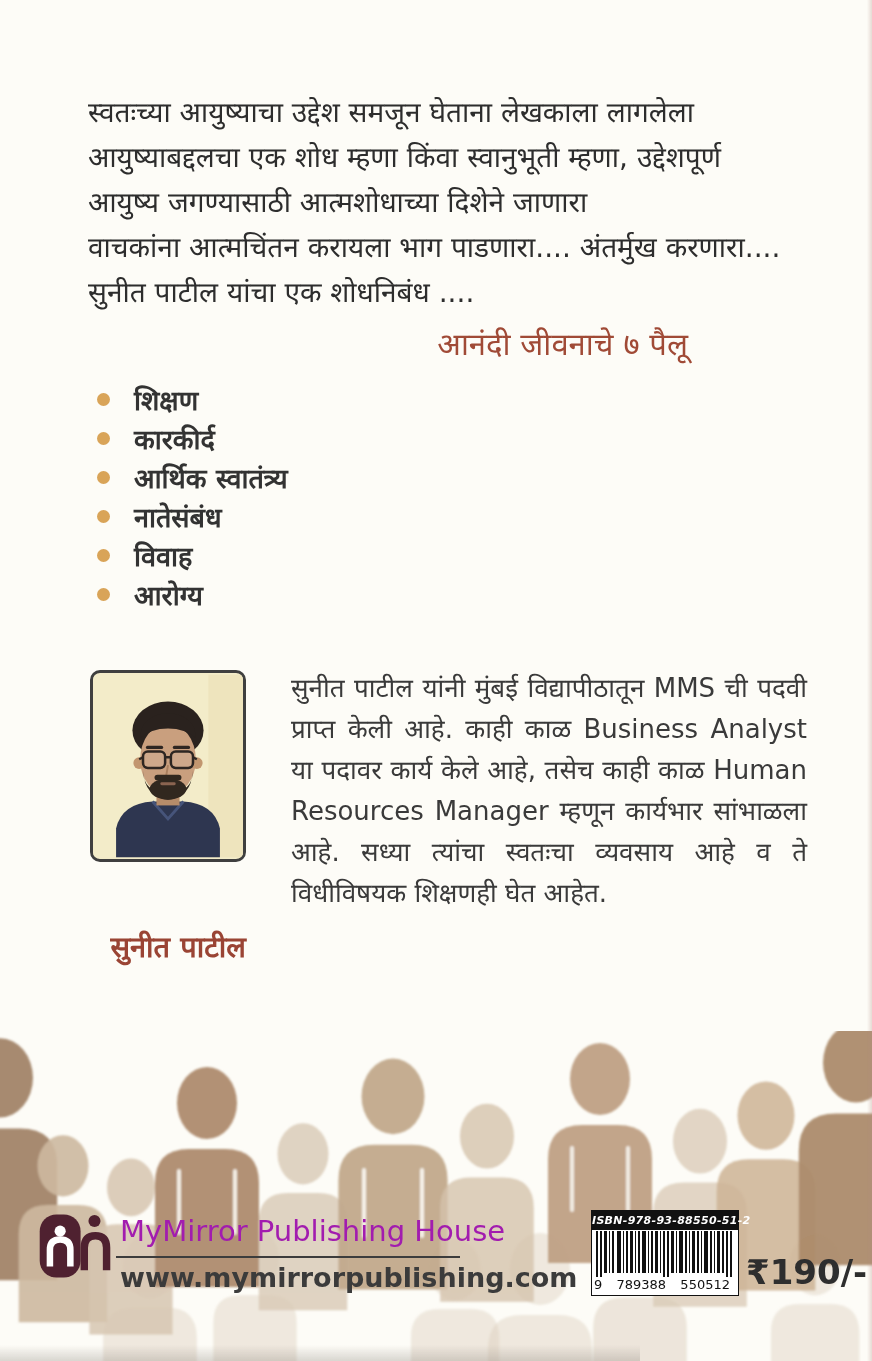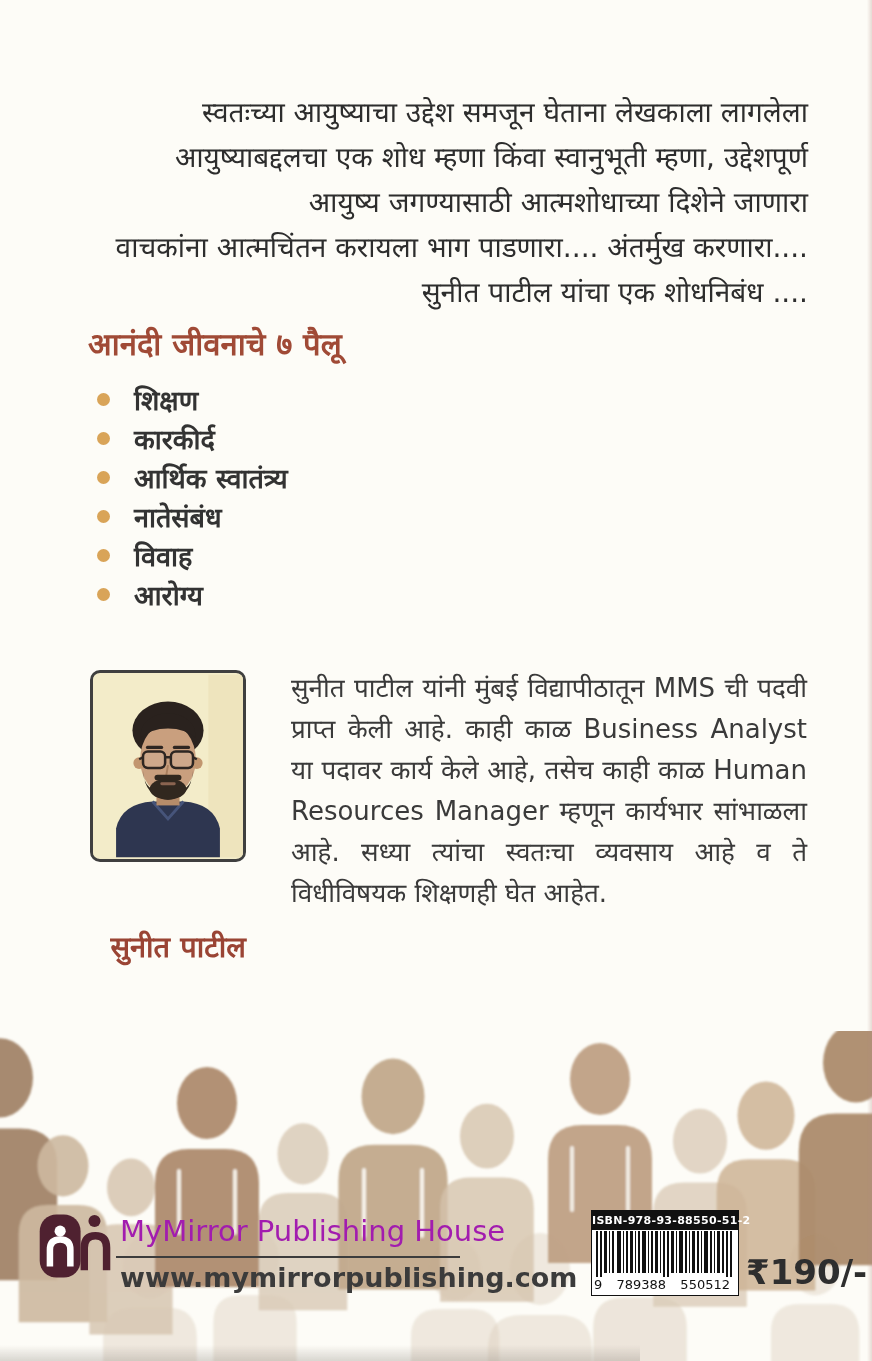--- a/index.html
+++ b/index.html
@@ -12,26 +12,26 @@
     font-family:"DejaVu Sans", sans-serif;
     color:var(--text);
   }
   
   .edge-right{position:absolute;right:0;top:0;width:5px;height:100%;
     background:linear-gradient(to left, rgba(176,140,130,.30), rgba(176,140,130,0));}
   .edge-bottom{position:absolute;left:0;bottom:0;width:640px;height:16px;
     background:linear-gradient(to top, rgba(150,143,135,.35), rgba(150,143,135,0));}
 
   
-  .intro{position:absolute;left:88px;top:90px;width:720px;font-size:28px;line-height:45px;color:var(--text);text-align:right;}
+  .intro{position:absolute;left:88px;top:90px;width:720px;font-size:28px;line-height:45px;color:var(--text);}
   .intro div{white-space:nowrap;}
 
   
   .facets{position:absolute;left:88px;top:324px;width:600px;}
-  .facets h2{margin:0 0 16px 0;font-size:31px;line-height:40px;color:var(--heading);font-weight:bold;}
+  .facets h2{margin:0 0 16px 0;font-size:31px;line-height:40px;color:var(--heading);font-weight:normal;text-align:right;}
   .facets ul{list-style:none;margin:0;padding:0;}
   .facets li{display:flex;align-items:center;height:39px;font-size:27px;color:#333;font-weight:bold;}
   .dot{width:13px;height:13px;border-radius:50%;background:var(--bullet);margin:0 24px 0 9px;flex:0 0 auto;}
 
   
   .photo{position:absolute;left:90px;top:670px;width:156px;height:192px;
     border:3px solid #3f3f3f;border-radius:10px;overflow:hidden;box-sizing:border-box;background:#f3ecc9;}
   .photo svg{display:block;width:100%;height:100%;}
   .caption{position:absolute;left:90px;top:926px;width:156px;text-align:right;
     font-size:29px;font-weight:bold;color:var(--caption);}
@@ -44,21 +44,21 @@
   
   .logo{position:absolute;left:36px;top:1208px;width:78px;height:76px;}
   .pub-name{position:absolute;left:120px;top:1214px;width:420px;font-size:29px;color:#a21caf;white-space:nowrap;}
   .pub-rule{position:absolute;left:116px;top:1256px;width:344px;height:2px;background:#3c3c3c;}
   .pub-site{position:absolute;left:120px;top:1262px;width:360px;font-size:27px;font-weight:bold;color:#3b3b3b;white-space:nowrap;}
 
   
   .barcode{position:absolute;left:592px;top:1211px;width:146px;height:84px;background:#fff;
     box-shadow:0 0 0 1px #111;}
   .isbn-strip{background:#111;color:#fff;font-size:11px;font-weight:bold;height:19px;line-height:19px;
-    text-align:center;letter-spacing:.3px;white-space:nowrap;}
+    text-align:center;letter-spacing:.3px;white-space:nowrap;font-style:italic;}
   .bars{height:46px;padding:1px 4px 0 4px;}
   .bars svg{display:block;width:100%;height:100%;}
   .digits{display:flex;justify-content:space-between;padding:0 8px 0 2px;font-size:13px;color:#111;height:17px;line-height:15px;}
 
   .price{position:absolute;left:746px;top:1252px;font-size:34px;font-weight:bold;color:#2e2e2e;white-space:nowrap;}
 </style>
 </head>
 <body>
 
 <div class="cover">

